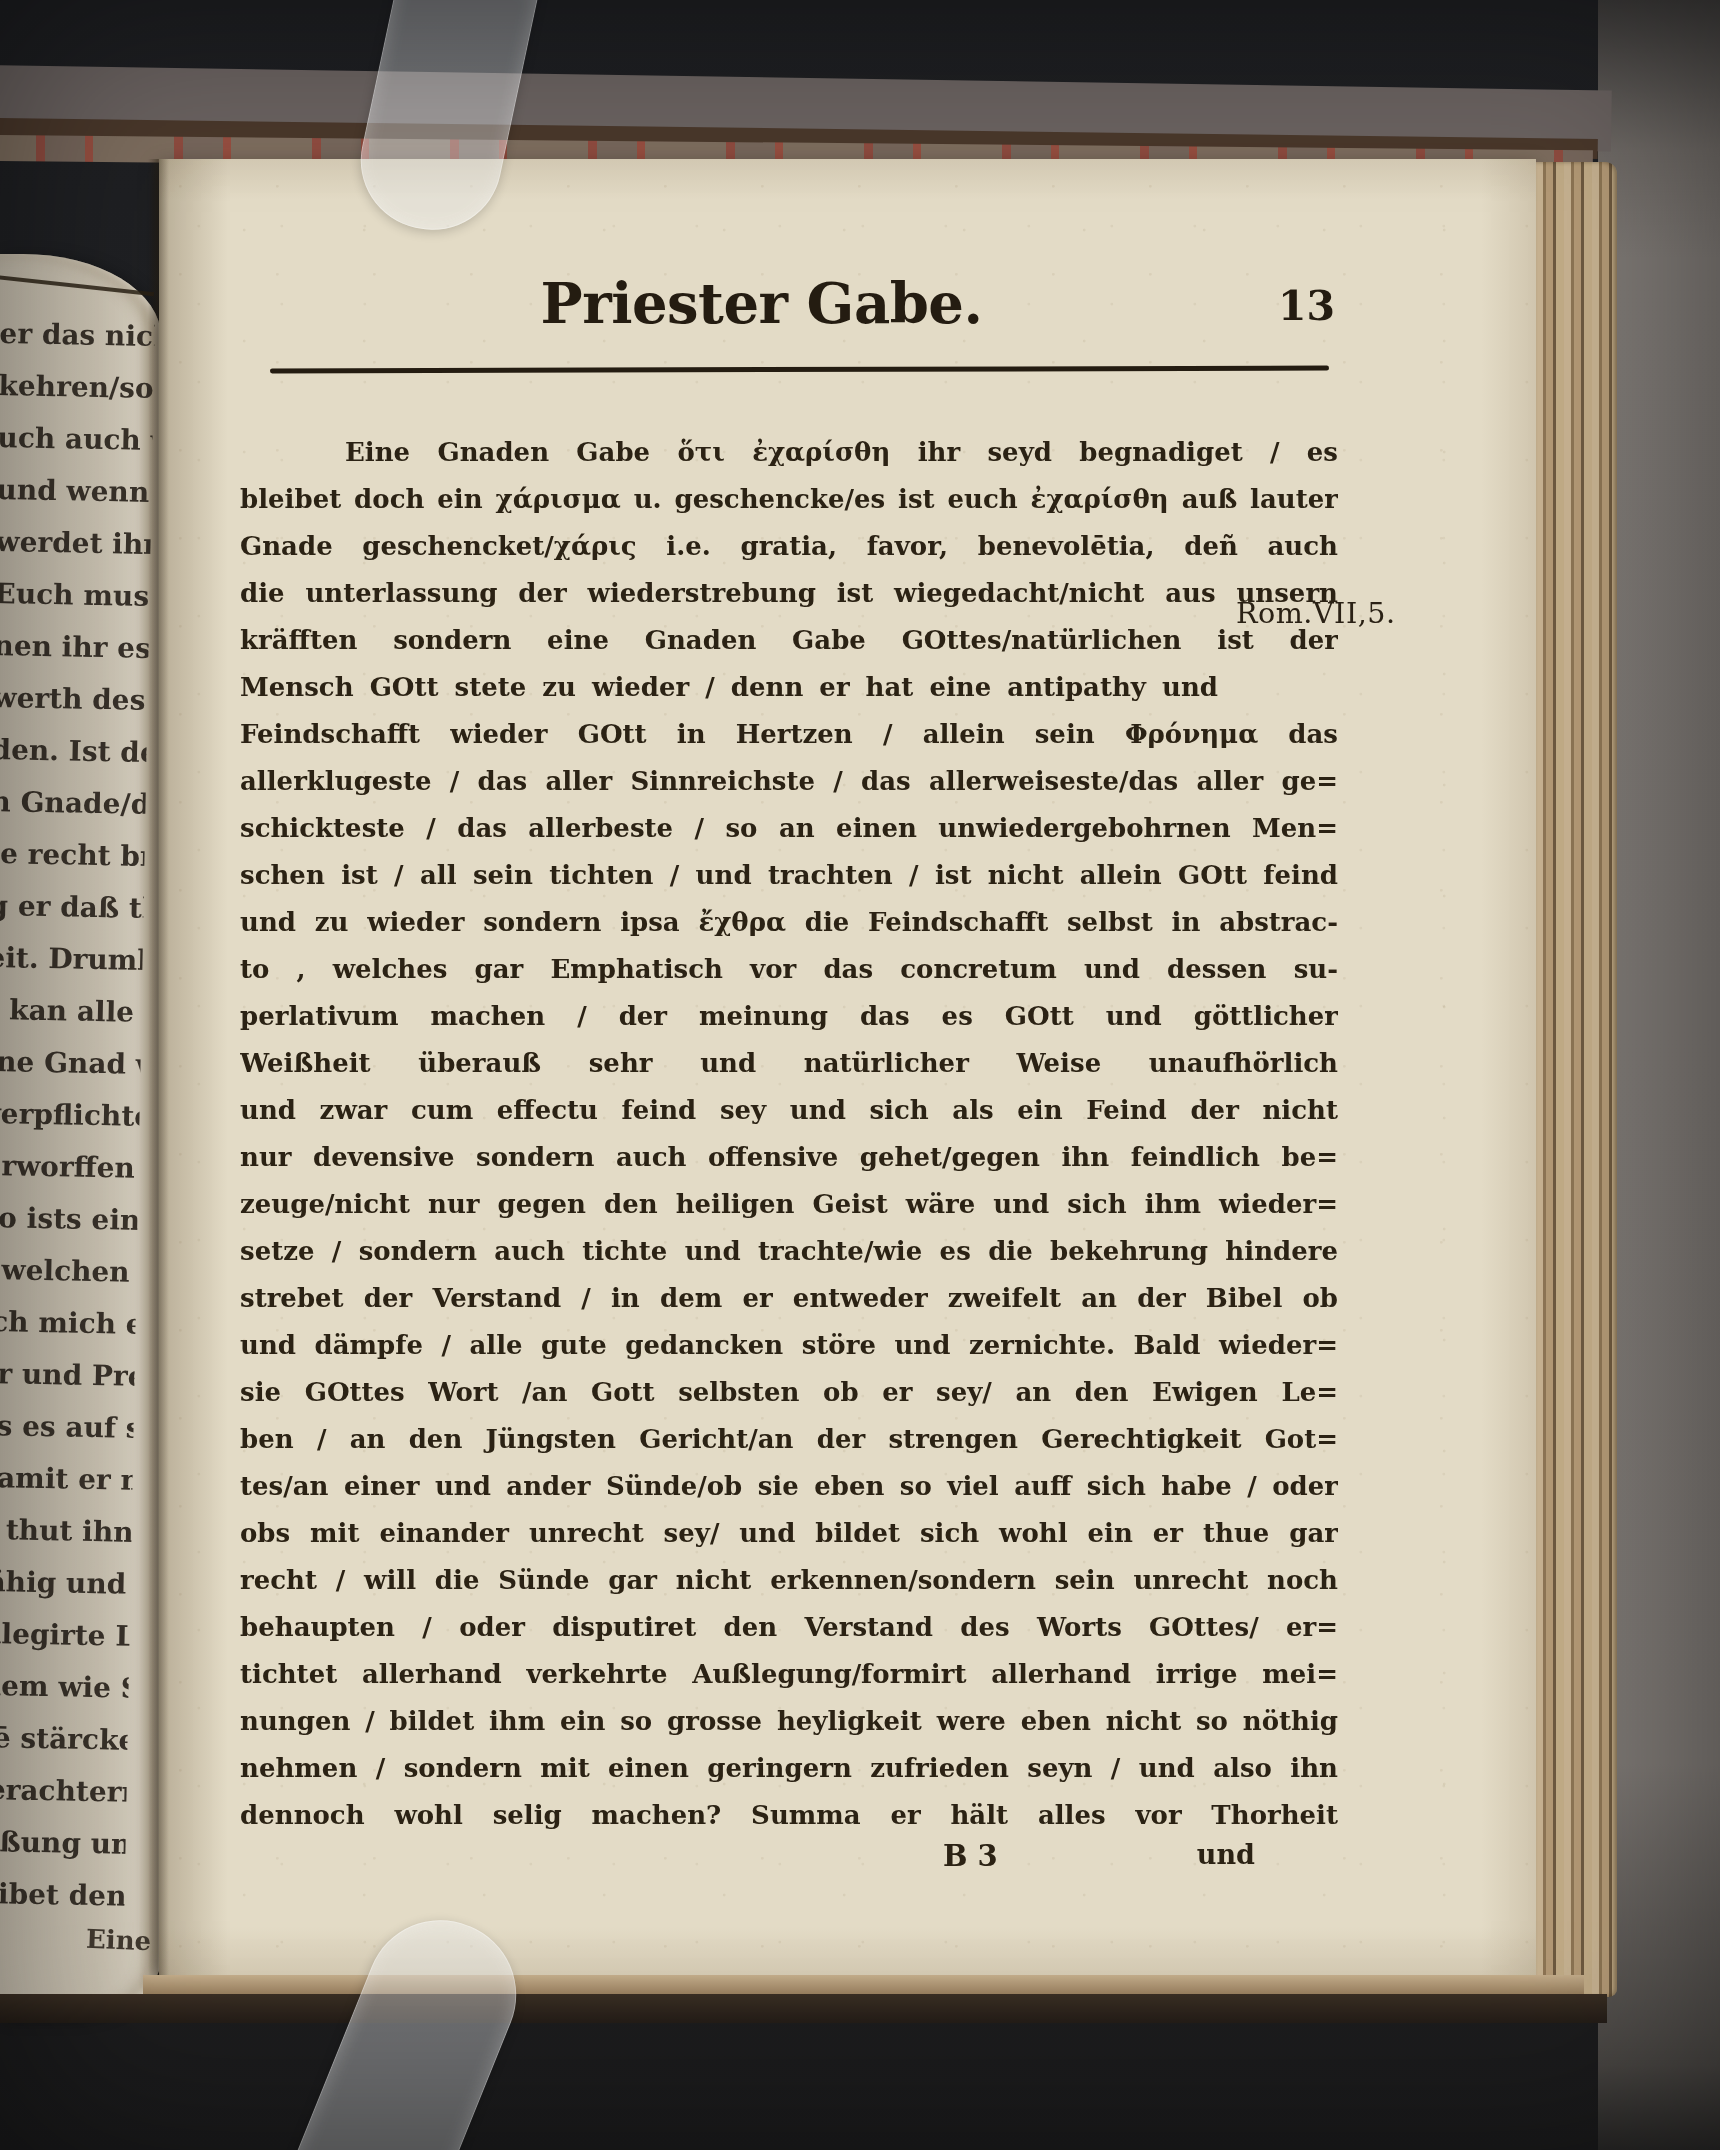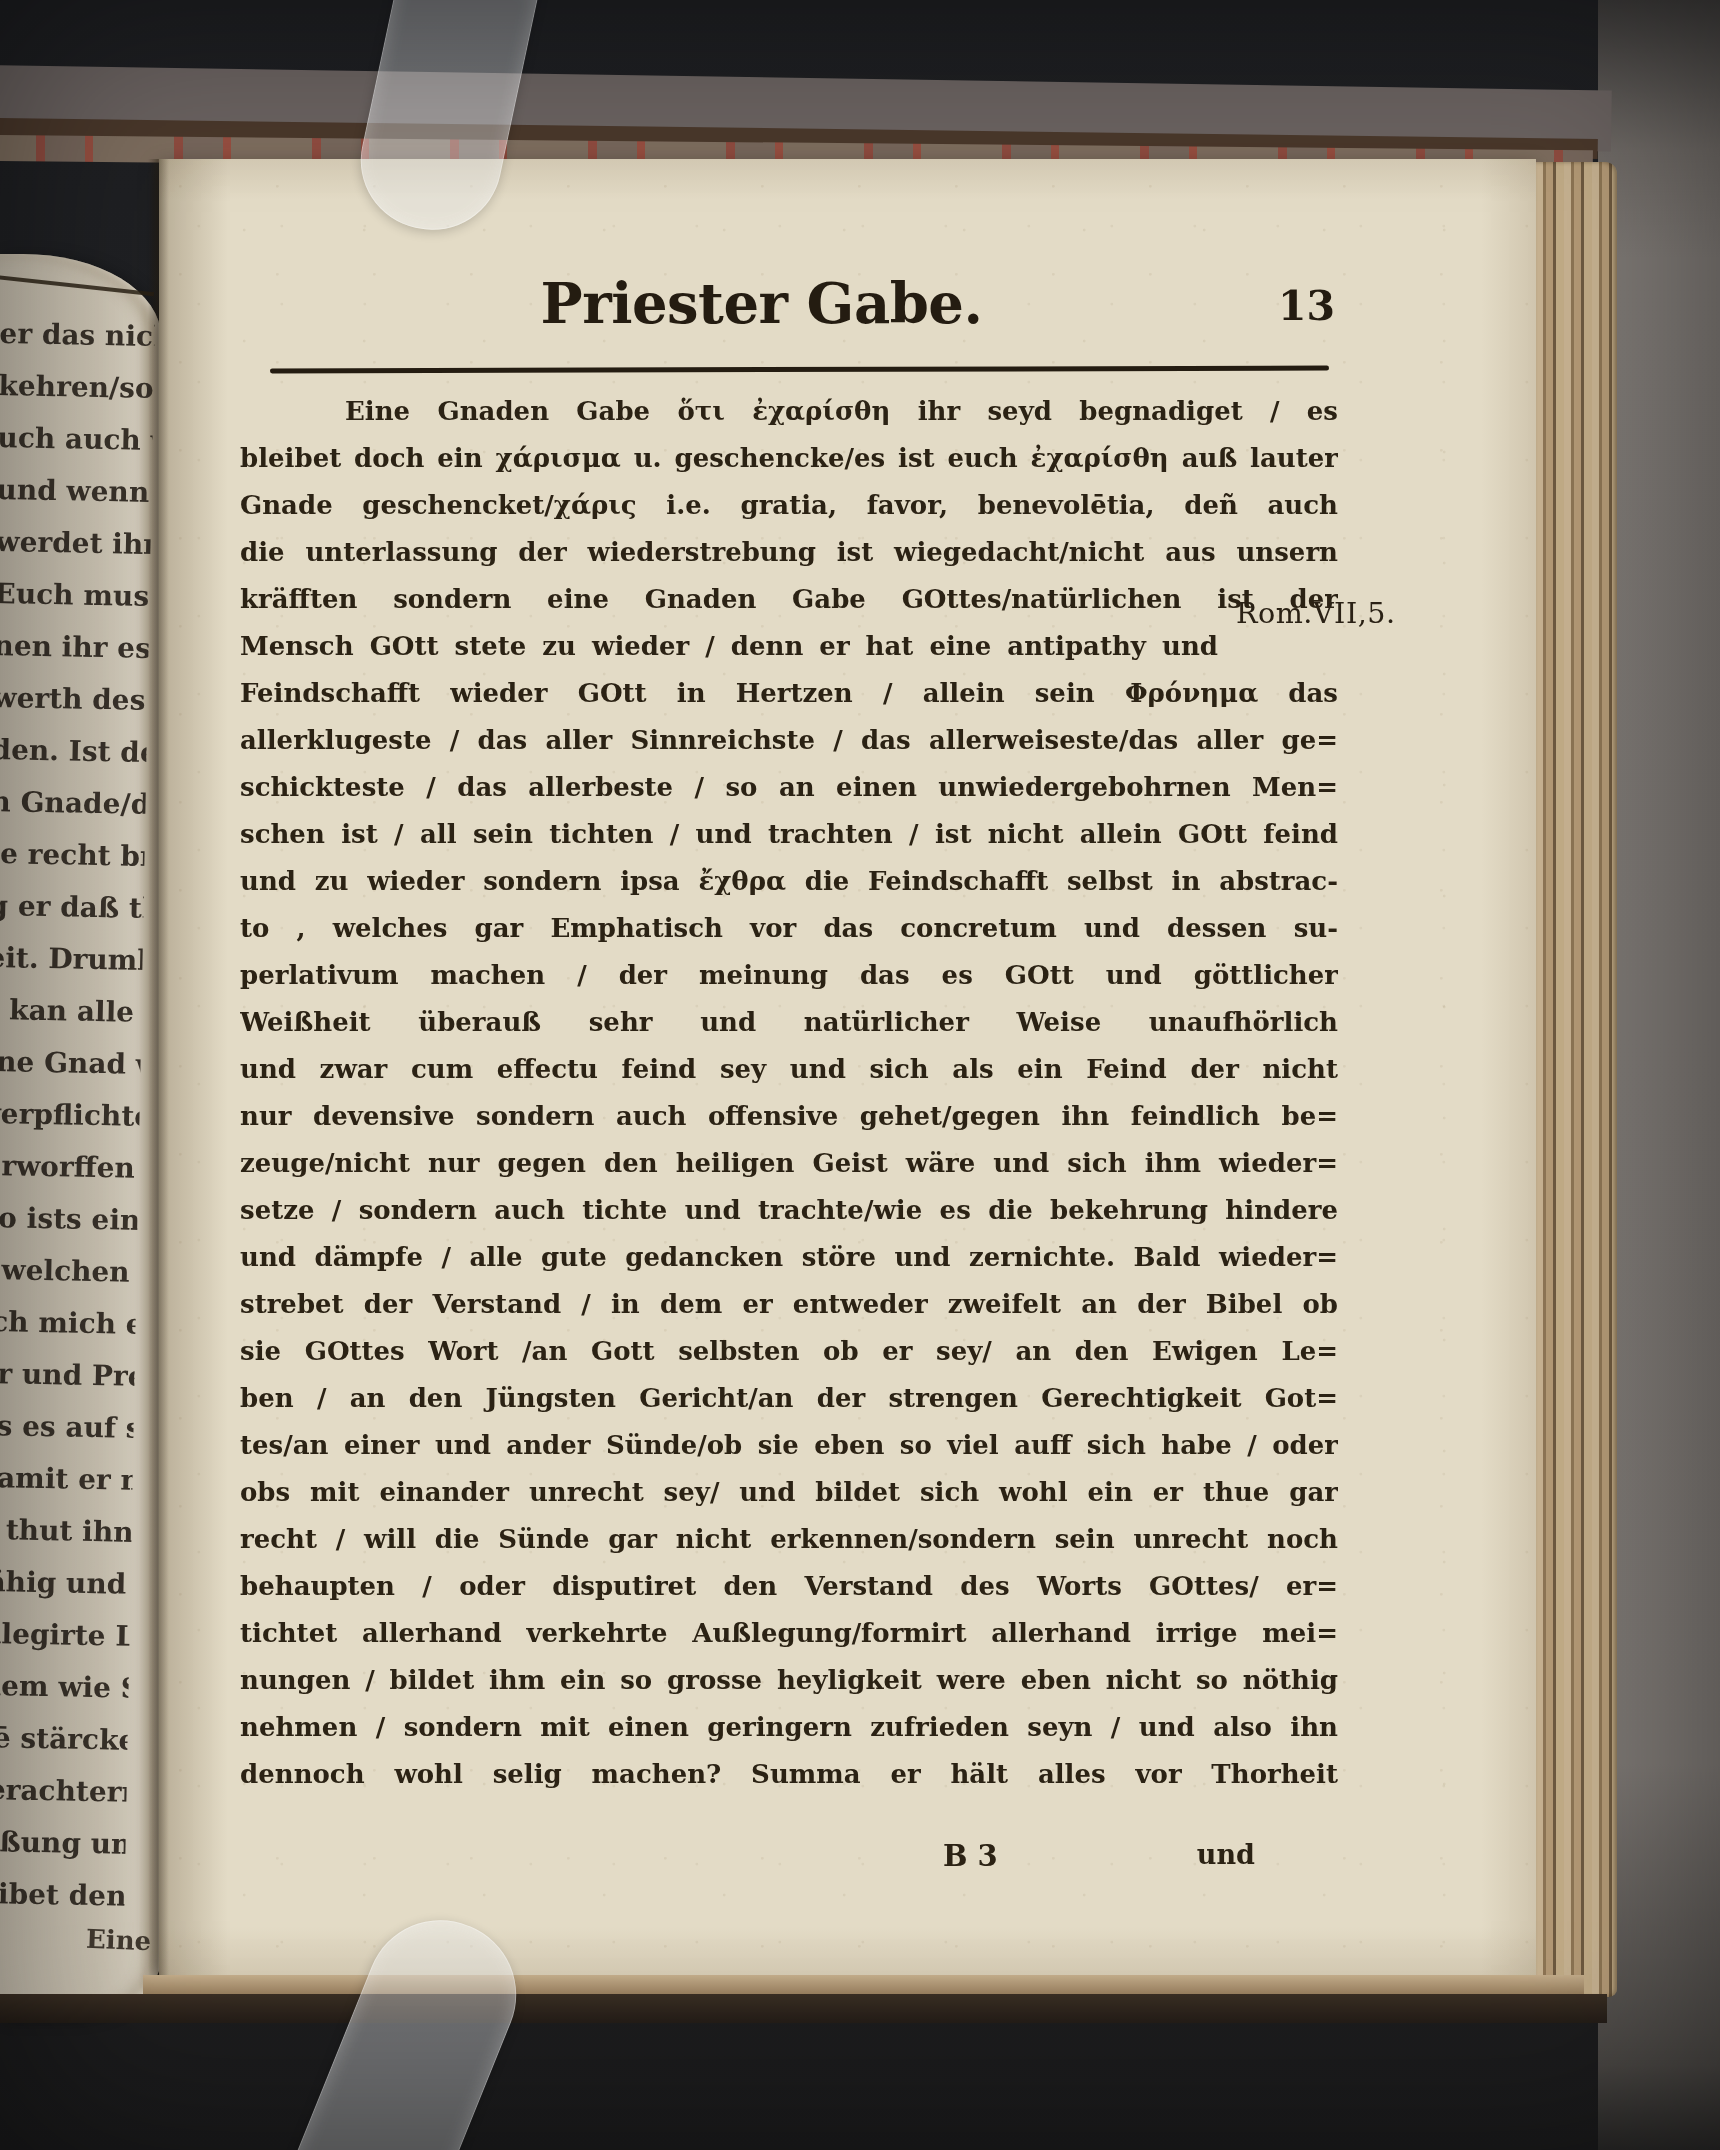--- a/index.html
+++ b/index.html
@@ -55,21 +55,21 @@
   .page-header{position:absolute;left:81px;top:111px;width:1098px;height:92px;}
   .page-title{position:absolute;left:0;right:55px;text-align:center;font-size:56px;font-weight:bold;
          color:#241c11;letter-spacing:-0.5px;}
   .page-number{position:absolute;left:1038px;top:12px;font-size:41px;font-weight:bold;color:#241c11;}
   .header-rule{position:absolute;left:111px;top:208px;width:1059px;height:4.6px;background:#241c11;
          border-radius:2.3px;transform:rotate(-0.15deg);}
 
   .right-lines{position:absolute;left:81px;top:229px;width:1098px;}
   .right-lines .line{height:47px;line-height:47px;font-size:26px;font-weight:bold;color:#2b2214;
          text-align:justify;text-align-last:justify;overflow:hidden;box-sizing:border-box;}
-  .right-lines .line:first-child{text-indent:105px;}
+  .right-lines .line:first-child{text-indent:105px;margin-top:41px;}
   .right-lines .line:nth-child(6){padding-right:120px;}
 
   .margin-note{position:absolute;left:1077px;top:437px;font-size:28.6px;color:#2a2115;letter-spacing:0.5px;white-space:nowrap;}
 
   .sig-row{position:absolute;left:81px;top:1680px;width:1098px;height:51px;}
   .signature-mark{position:absolute;left:663px;font-size:29px;font-weight:bold;color:#2b2214;margin-left:40px;}
   .catchword{position:absolute;right:83px;font-size:27px;font-weight:bold;color:#2b2214;}
 
   
   .fore-edge{position:absolute;left:1536px;top:162px;width:81px;height:1835px;z-index:9;
@@ -160,22 +160,22 @@
         <div class="line">schickteste / das allerbeste / so an einen unwiedergebohrnen Men=</div>
         <div class="line">schen ist / all sein tichten / und trachten / ist nicht allein GOtt feind</div>
         <div class="line">und zu wieder sondern ipsa ἔχθρα die Feindschafft selbst in abstrac-</div>
         <div class="line">to , welches gar Emphatisch vor das concretum und dessen su-</div>
         <div class="line">perlativum machen / der meinung das es GOtt und göttlicher</div>
         <div class="line">Weißheit überauß sehr und natürlicher Weise unaufhörlich</div>
         <div class="line">und zwar cum effectu feind sey und sich als ein Feind der nicht</div>
         <div class="line">nur devensive sondern auch offensive gehet/gegen ihn feindlich be=</div>
         <div class="line">zeuge/nicht nur gegen den heiligen Geist wäre und sich ihm wieder=</div>
         <div class="line">setze / sondern auch tichte und trachte/wie es die bekehrung hindere</div>
+        <div class="line">strebet der Verstand / in dem er entweder zweifelt an der Bibel ob</div>
         <div class="line">und dämpfe / alle gute gedancken störe und zernichte. Bald wieder=</div>
-        <div class="line">strebet der Verstand / in dem er entweder zweifelt an der Bibel ob</div>
         <div class="line">sie GOttes Wort /an Gott selbsten ob er sey/ an den Ewigen Le=</div>
         <div class="line">ben / an den Jüngsten Gericht/an der strengen Gerechtigkeit Got=</div>
         <div class="line">tes/an einer und ander Sünde/ob sie eben so viel auff sich habe / oder</div>
         <div class="line">obs mit einander unrecht sey/ und bildet sich wohl ein er thue gar</div>
         <div class="line">recht / will die Sünde gar nicht erkennen/sondern sein unrecht noch</div>
         <div class="line">behaupten / oder disputiret den Verstand des Worts GOttes/ er=</div>
         <div class="line">tichtet allerhand verkehrte Außlegung/formirt allerhand irrige mei=</div>
         <div class="line">nungen / bildet ihm ein so grosse heyligkeit were eben nicht so nöthig</div>
         <div class="line">nehmen / sondern mit einen geringern zufrieden seyn / und also ihn</div>
         <div class="line">dennoch wohl selig machen? Summa er hält alles vor Thorheit</div>

